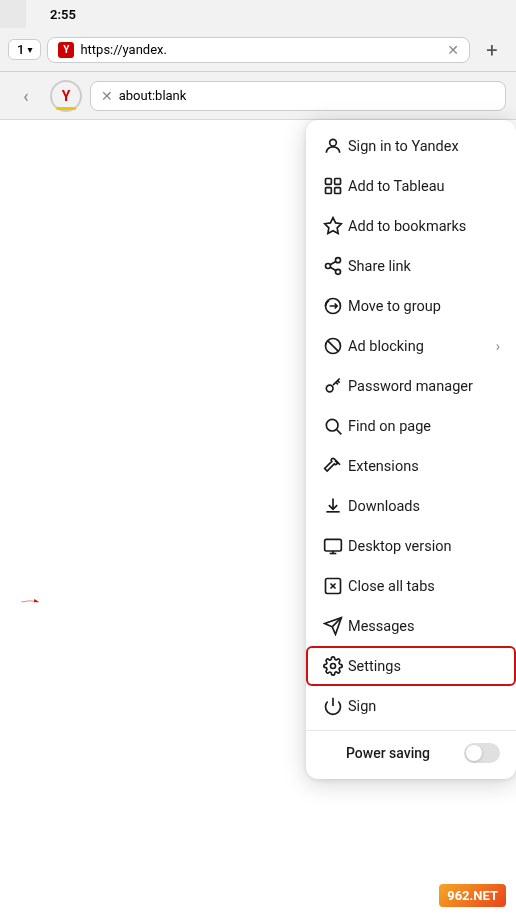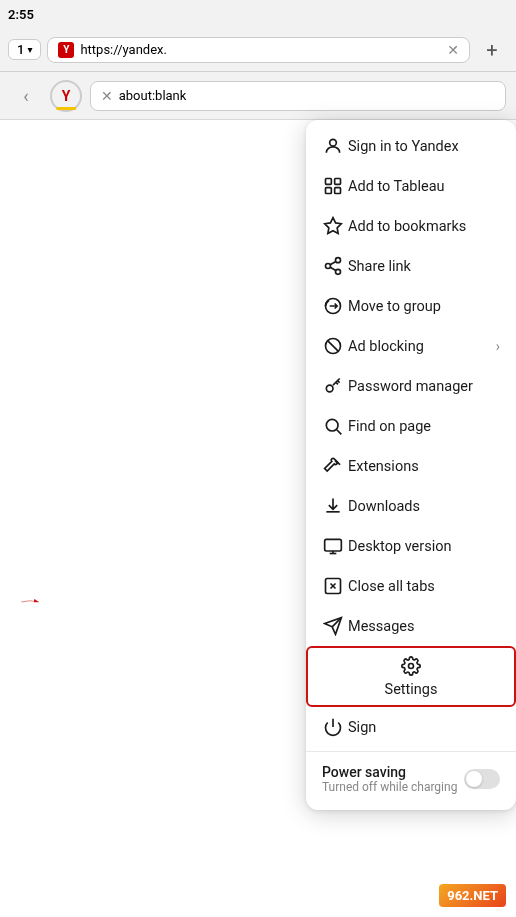--- a/index.html
+++ b/index.html
@@ -11,24 +11,25 @@
       position: relative;
       overflow: hidden;
     }
 
     
     .status-bar {
       height: 28px;
       background: #f2f2f2;
       display: flex;
       align-items: center;
-      padding: 0 8px;
+      padding: 0 24px;
       font-size: 13px;
       font-weight: 600;
       color: #000;
+      margin-left: 26px;
     }
 
     
     .tab-bar {
       height: 44px;
       background: #f2f2f2;
       display: flex;
       align-items: center;
       padding: 0 8px;
       gap: 6px;
@@ -184,21 +185,20 @@
     }
     .menu-item .chevron {
       margin-left: auto;
       color: #888;
       font-size: 14px;
     }
 
     
     .menu-item.highlighted {
       background: #fff;
-      flex-direction: column;
     }
     .menu-item.highlighted::before {
       content: '';
       position: absolute;
       inset: 0;
       border: 2px solid #cc1111;
       border-radius: 6px;
     }
 
     
@@ -209,20 +209,21 @@
     }
 
     
     .power-saving {
       padding: 8px 16px 10px;
     }
     .power-saving-label {
       font-size: 14px;
       font-weight: 500;
       color: #1a1a1a;
+      margin-left: 24px;
     }
     .power-saving-sub {
       font-size: 12px;
       color: #888;
     }
     .power-toggle {
       margin-left: auto;
       width: 36px;
       height: 20px;
       background: #e0e0e0;
@@ -481,21 +482,20 @@
       </span>
       <span>Sign</span>
     </div>
 
     <div class="menu-divider"></div>
 
     <div class="power-saving">
       <div class="power-saving-row">
         <div>
           <div class="power-saving-label">Power saving</div>
-          <div class="power-saving-sub">Turned off while charging</div>
         </div>
         <div class="power-toggle"></div>
       </div>
     </div>
 
   </div>
 
 </div>
 
 <div class="watermark">962.NET</div>

